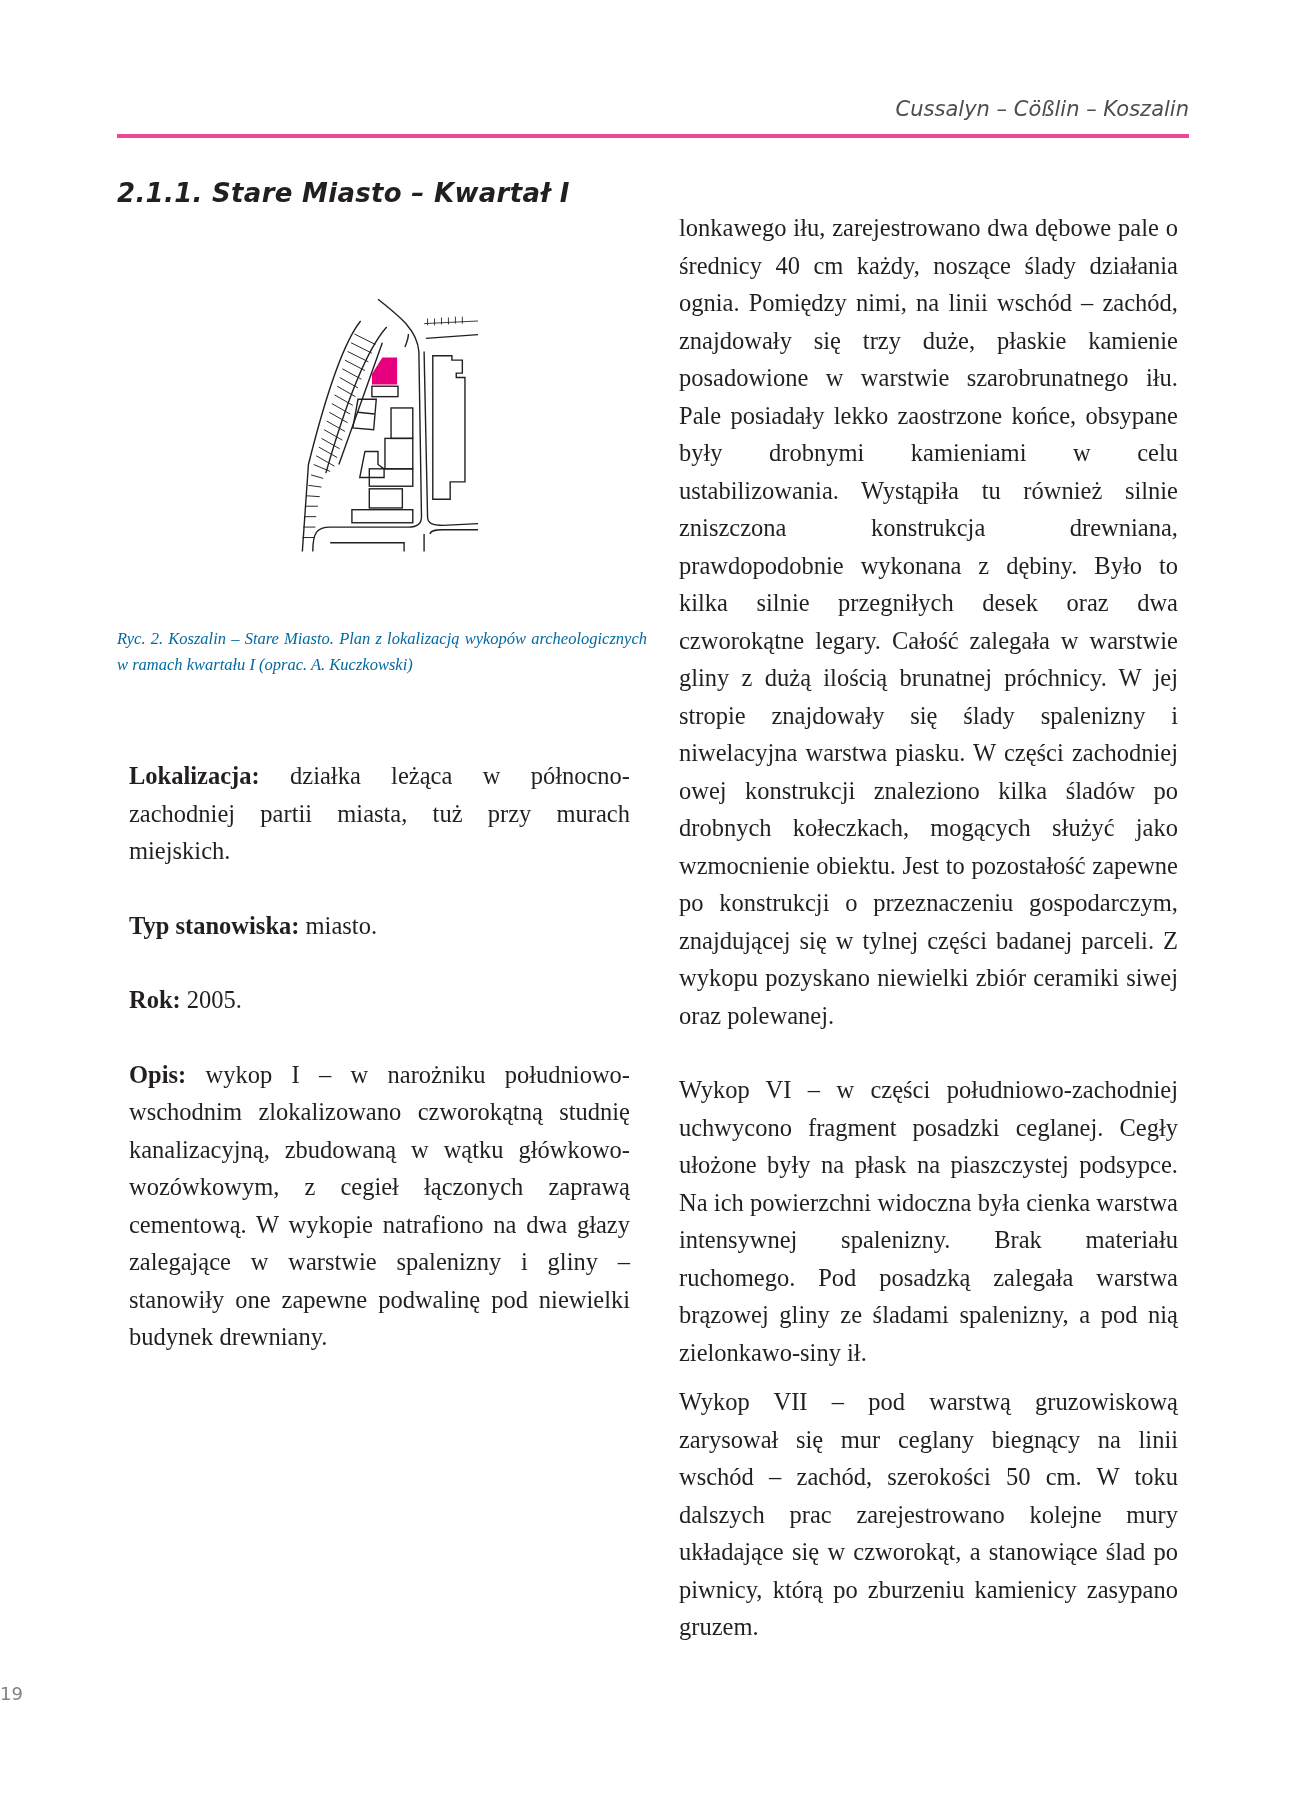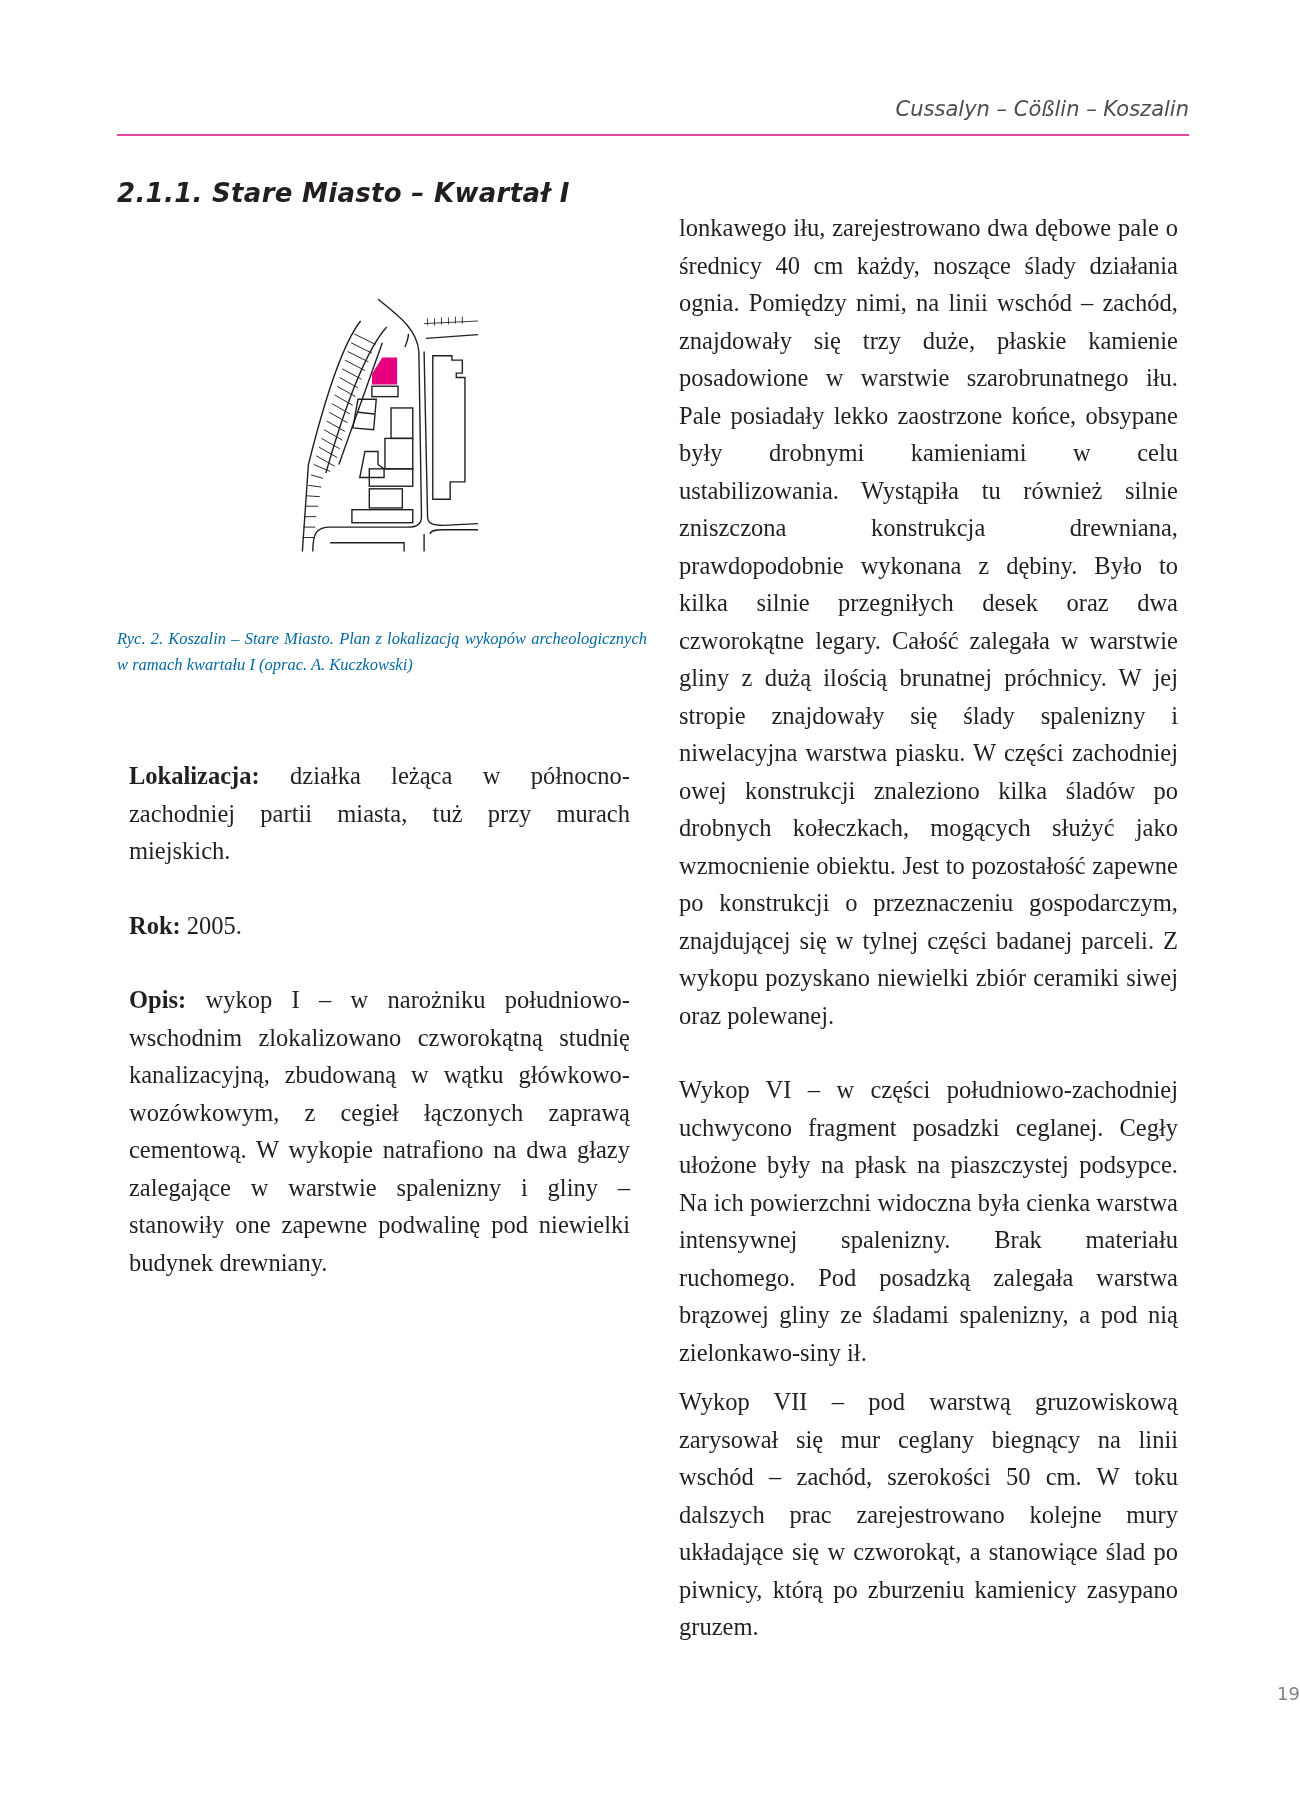--- a/index.html
+++ b/index.html
@@ -1,19 +1,19 @@
 <!DOCTYPE html>
 <html><head>
 <meta charset="utf-8">
 <style>
   html, body { margin: 0; padding: 0; background: #ffffff; }
   body { width: 1300px; height: 1814px; position: relative; overflow: hidden; color: #231f20; }
   .running-header {
     position: absolute; left: 117px; top: 96px; width: 1072px; height: 38px;
-    border-bottom: 2px solid #ec4899;
+    border-bottom: 4px solid #ec4899;
     font-family: "DejaVu Sans", sans-serif; font-style: italic; font-size: 21px;
     color: #4d4d4f; text-align: right; line-height: 26px;
   }
   .section-title {
     position: absolute; left: 117px; top: 178px;
     font-family: "DejaVu Sans", sans-serif; font-style: italic; font-weight: bold;
     font-size: 26px; color: #231f20; letter-spacing: 0.3px;
   }
   .figure { position: absolute; left: 278px; top: 280px; width: 200px; height: 282px; }
   .caption {
@@ -24,21 +24,21 @@
   .col {
     position: absolute; font-family: "Liberation Serif", serif; font-size: 24.5px;
     line-height: 37.5px; color: #231f20; text-align: justify;
   }
   .col p { margin: 12px; }
   .col .gap { margin-top: 37px; }
   .col-left { left: 117px; top: 745px; width: 525px; }
   .col-right { left: 667px; top: 197px; width: 523px; }
   .label { font-weight: bold; }
   .page-number {
-    position: absolute; left: 0; width: 1300px; top: 1683px; text-align: right;
+    position: absolute; left: 0; width: 1300px; top: 1683px; text-align: left;
     font-family: "DejaVu Sans", sans-serif; font-size: 18px; color: #808285;
   }
 </style>
 </head>
 <body>
 
 <div class="running-header">
   <span>Cussalyn – Cößlin – Koszalin</span>
 </div>
 
@@ -113,20 +113,24 @@
 </div>
 
 <div class="caption">Ryc. 2. Koszalin – Stare Miasto. Plan z lokalizacją wykopów archeologicznych w ramach kwartału I (oprac. A. Kuczkowski)</div>
 
 <div class="col col-left">
   <p>
     <span class="label">Lokalizacja:</span>
     <span>działka leżąca w północno-zachodniej partii miasta, tuż przy murach miejskich.</span>
   </p>
   <p class="gap">
+    <span class="label">Typ stanowiska:</span>
+    <span>miasto.</span>
+  </p>
+  <p class="gap">
     <span class="label">Rok:</span>
     <span>2005.</span>
   </p>
   <p class="gap">
     <span class="label">Opis:</span>
     <span>wykop I – w narożniku południowo-wschodnim zlokalizowano czworokątną studnię kanalizacyjną, zbudowaną w wątku główkowo-wozówkowym, z cegieł łączonych zaprawą cementową. W wykopie natrafiono na dwa głazy zalegające w warstwie spalenizny i gliny – stanowiły one zapewne podwalinę pod niewielki budynek drewniany.</span>
   </p>
 </div>
 
 <div class="col col-right">

